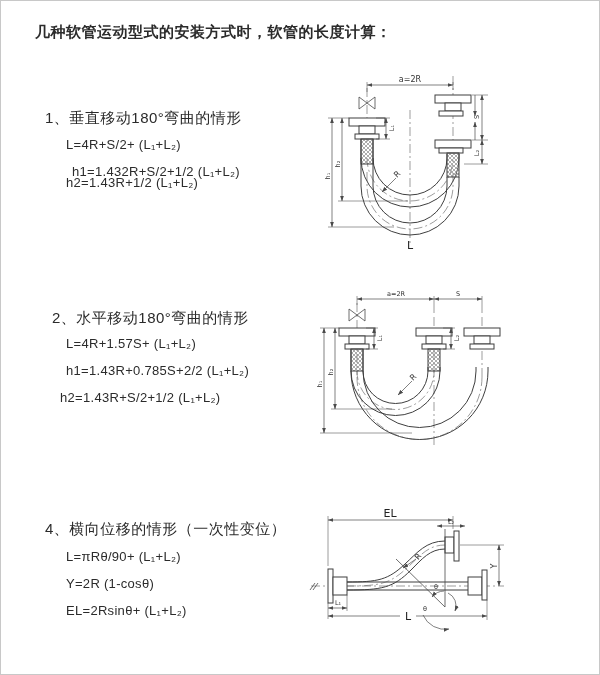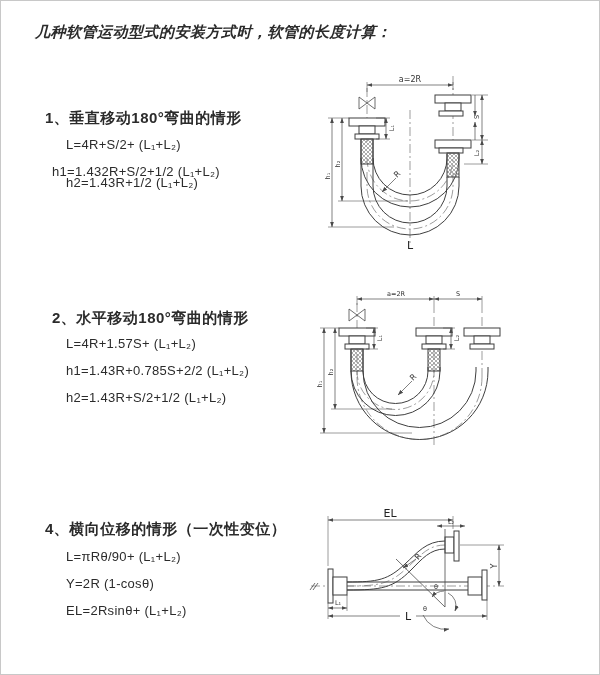--- a/index.html
+++ b/index.html
@@ -7,24 +7,24 @@
     width:600px;height:675px;position:relative;background:#ffffff;
     font-family:"Liberation Sans","DejaVu Sans",sans-serif;
     color:#2b2b2b;overflow:hidden;
   }
   .frame{
     position:absolute;left:0;top:0;width:598px;height:673px;
     border:1px solid #c8c8c8;pointer-events:none;
   }
   .page-title{
     position:absolute;left:35px;top:23px;
-    font-size:15px;font-weight:bold;letter-spacing:0.5px;font-style:italic;
+    font-size:15px;font-weight:bold;letter-spacing:0.5px;
   }
   .sec-heading{
-    position:absolute;font-size:15px;font-weight:bold;letter-spacing:0.5px;
+    position:absolute;font-size:15px;font-weight:normal;letter-spacing:0.5px;
   }
   .formula{
     position:absolute;font-size:13px;font-weight:normal;letter-spacing:0.3px;
   }
   svg{position:absolute;overflow:visible;}
   .solid{stroke:#3f3f3f;stroke-width:1;fill:none;}
   .thin{stroke:#4a4a4a;stroke-width:0.8;fill:none;}
   .cl{stroke:#5a5a5a;stroke-width:0.6;stroke-dasharray:9 3 2 3;fill:none;}
   .dim{stroke:#4a4a4a;stroke-width:0.7;fill:none;}
   .ext{stroke:#4a4a4a;stroke-width:0.55;fill:none;}
@@ -47,27 +47,27 @@
     </pattern>
   </defs>
 </svg>
 
 <div class="frame"></div>
 
 <div class="page-title">几种软管运动型式的安装方式时，软管的长度计算：</div>
 
 <div class="sec-heading" style="left:45px;top:109px">1、垂直移动180°弯曲的情形</div>
 <div class="formula" style="left:66px;top:137px">L=4R+S/2+ (L₁+L₂)</div>
-<div class="formula" style="left:52px;top:164px">h1=1.432R+S/2+1/2 (L₁+L₂)</div>
+<div class="formula" style="left:72px;top:164px">h1=1.432R+S/2+1/2 (L₁+L₂)</div>
 <div class="formula" style="left:66px;top:175px">h2=1.43R+1/2 (L₁+L₂)</div>
 
 <div class="sec-heading" style="left:52px;top:309px">2、水平移动180°弯曲的情形</div>
 <div class="formula" style="left:66px;top:336px">L=4R+1.57S+ (L₁+L₂)</div>
 <div class="formula" style="left:66px;top:363px">h1=1.43R+0.785S+2/2 (L₁+L₂)</div>
-<div class="formula" style="left:66px;top:390px">h2=1.43R+S/2+1/2 (L₁+L₂)</div>
+<div class="formula" style="left:60px;top:390px">h2=1.43R+S/2+1/2 (L₁+L₂)</div>
 
 <div class="sec-heading" style="left:45px;top:520px">4、横向位移的情形（一次性变位）</div>
 <div class="formula" style="left:66px;top:549px">L=πRθ/90+ (L₁+L₂)</div>
 <div class="formula" style="left:66px;top:576px">Y=2R (1-cosθ)</div>
 <div class="formula" style="left:66px;top:603px">EL=2Rsinθ+ (L₁+L₂)</div>
 
 <svg style="left:316px;top:72px" width="274" height="186" viewBox="0 0 274 186">
 
   <g>
     <line class="cl" x1="51" y1="16" x2="51" y2="70"></line>

